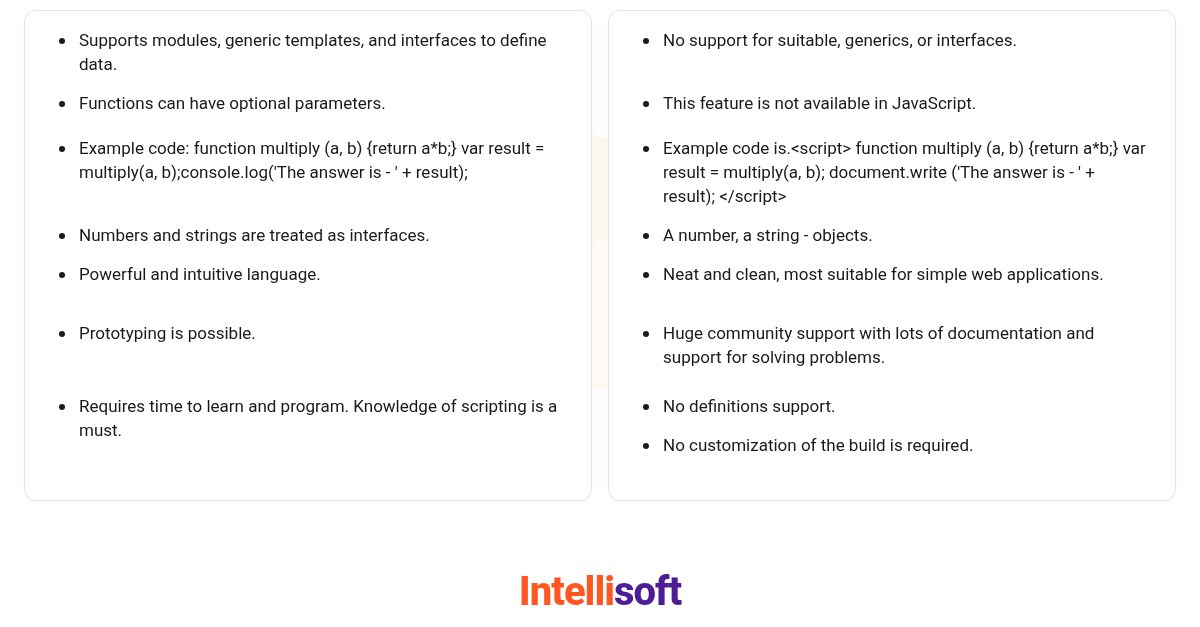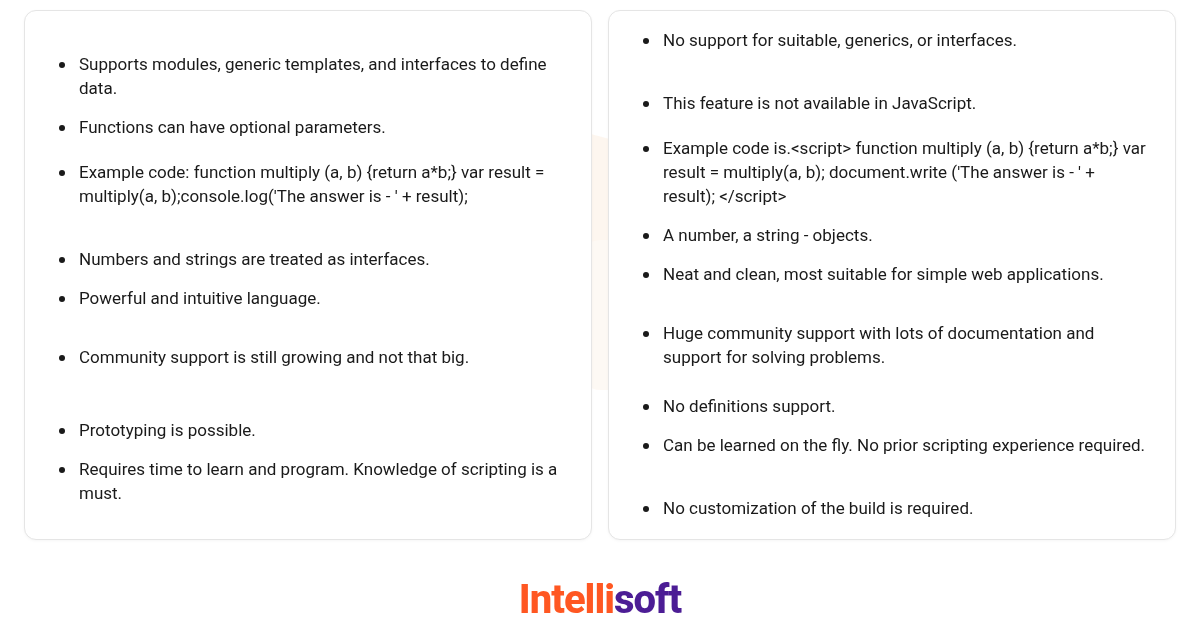--- a/index.html
+++ b/index.html
@@ -78,38 +78,38 @@
       width: 6px;
       height: 6px;
       background: #1a1a1a;
       border-radius: 50%;
     }
     .card li:last-child {
       margin-bottom: 0;
     }
     .logo {
       position: absolute;
-      bottom: 4px;
+      bottom: 12px;
       left: 50%;
       transform: translateX(-50%);
       z-index: 2;
       display: flex;
       align-items: baseline;
       font-weight: 800;
       font-size: 40px;
       letter-spacing: -1px;
     }
     .logo-orange {
       color: #ff5722;
     }
     .logo-dark {
       color: #4c1d95;
     }
     
-    .left-col li:nth-child(1) { min-height: 48px; margin-top: 24px; }
+    .left-col li:nth-child(1) { min-height: 48px; }
     .left-col li:nth-child(2) { min-height: 30px; }
     .left-col li:nth-child(3) { min-height: 72px; }
     .left-col li:nth-child(4) { min-height: 24px; }
     .left-col li:nth-child(5) { min-height: 44px; }
     .left-col li:nth-child(6) { min-height: 58px; }
     .left-col li:nth-child(7) { min-height: 24px; }
     .left-col li:nth-child(8) { min-height: 48px; }
 
     .right-col li:nth-child(1) { min-height: 48px; }
     .right-col li:nth-child(2) { min-height: 30px; }
@@ -129,35 +129,33 @@
 </div>
 
 <div class="columns">
   <div class="card left-col">
     <ul>
       <li>Supports modules, generic templates, and interfaces to define data.</li>
       <li>Functions can have optional parameters.</li>
       <li>Example code: function multiply (a, b) {return a*b;} var result = multiply(a, b);console.log('The answer is - ' + result);</li>
       <li>Numbers and strings are treated as interfaces.</li>
       <li>Powerful and intuitive language.</li>
-      <li>Community support is still growing and not that big.</li>
       <li>Prototyping is possible.</li>
       <li>Requires time to learn and program. Knowledge of scripting is a must.</li>
     </ul>
   </div>
   <div class="card right-col">
     <ul>
       <li>No support for suitable, generics, or interfaces.</li>
       <li>This feature is not available in JavaScript.</li>
       <li>Example code is.&lt;script&gt; function multiply (a, b) {return a*b;} var result = multiply(a, b); document.write ('The answer is - ' + result); &lt;/script&gt;</li>
       <li>A number, a string - objects.</li>
       <li>Neat and clean, most suitable for simple web applications.</li>
       <li>Huge community support with lots of documentation and support for solving problems.</li>
       <li>No definitions support.</li>
-      <li>Can be learned on the fly. No prior scripting experience required.</li>
       <li>No customization of the build is required.</li>
     </ul>
   </div>
 </div>
 
 <div class="logo">
   <span class="logo-orange">Intelli</span>
     <span class="logo-dark">soft</span>
 </div>
 

